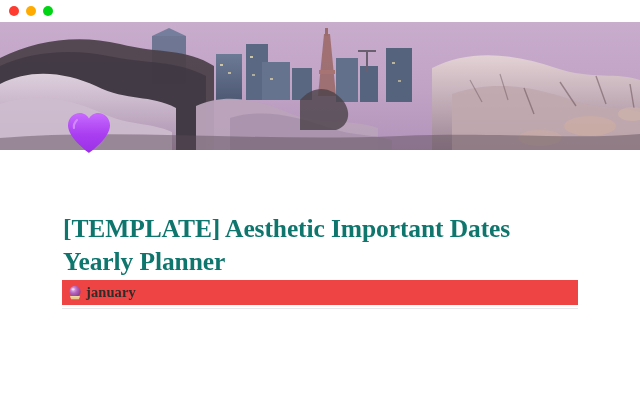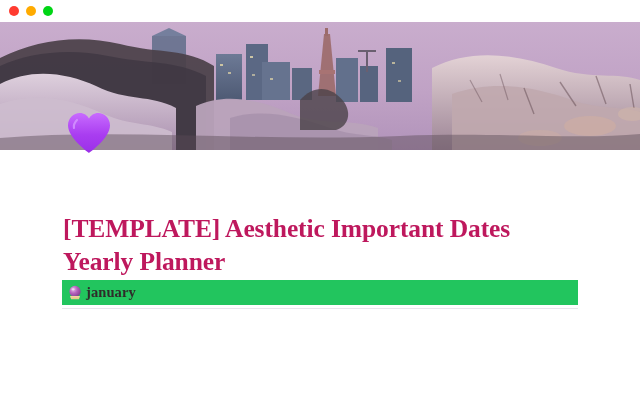--- a/index.html
+++ b/index.html
@@ -58,29 +58,29 @@
   }
   .page-title {
     position:absolute;
     left:63px; top:63px;
     width:500px;
     font-family:"Liberation Serif", serif;
     font-weight:700;
     font-size:25.5px;
     line-height:1.28;
     letter-spacing:-0.1px;
-    color:#be185d;
+    color:#0f766e;
   }
 
   
   .month-band {
     position:absolute;
     left:62px; top:130px;
     width:516px; height:25px;
-    background:#22c55e;
+    background:#ef4444;
     display:flex;
     align-items:center;
     padding-left:6px;
   }
   .month-emoji {
     font-size:14px;
     line-height:1;
     margin-right:4px;
   }
   .ball-svg { display:block; width:14px; height:15px; }

